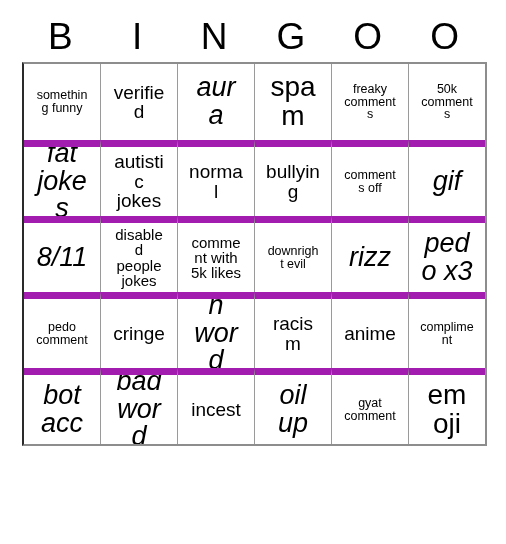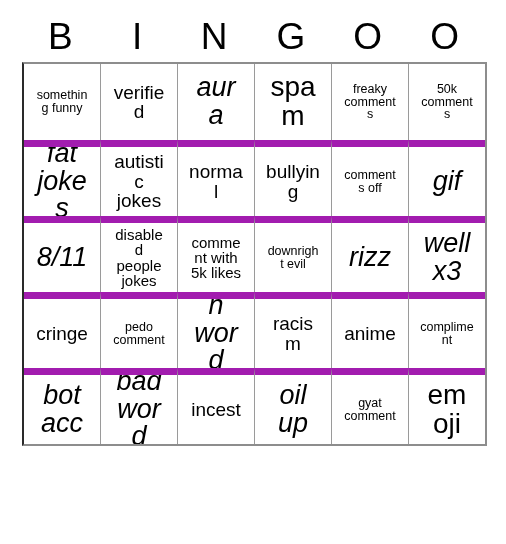--- a/index.html
+++ b/index.html
@@ -151,30 +151,30 @@
       <div class="bingo-cell">
           <span class="cell-text sz-sm">comment with 5k likes</span>
         </div>
       <div class="bingo-cell">
           <span class="cell-text sz-xs">downright evil</span>
         </div>
       <div class="bingo-cell">
           <span class="cell-text sz-xl">rizz</span>
         </div>
       <div class="bingo-cell">
-          <span class="cell-text sz-xl">well x3</span>
-        </div>
-    </div>
-
-    <div class="grid-row">
+          <span class="cell-text sz-xl">pedo x3</span>
+        </div>
+    </div>
+
+    <div class="grid-row">
+      <div class="bingo-cell">
+          <span class="cell-text sz-xs">pedo comment</span>
+        </div>
       <div class="bingo-cell">
           <span class="cell-text sz-md">cringe</span>
-        </div>
-      <div class="bingo-cell">
-          <span class="cell-text sz-xs">pedo comment</span>
         </div>
       <div class="bingo-cell">
           <span class="cell-text sz-xl">n word</span>
         </div>
       <div class="bingo-cell">
           <span class="cell-text sz-md">racism</span>
         </div>
       <div class="bingo-cell">
           <span class="cell-text sz-md">anime</span>
         </div>

